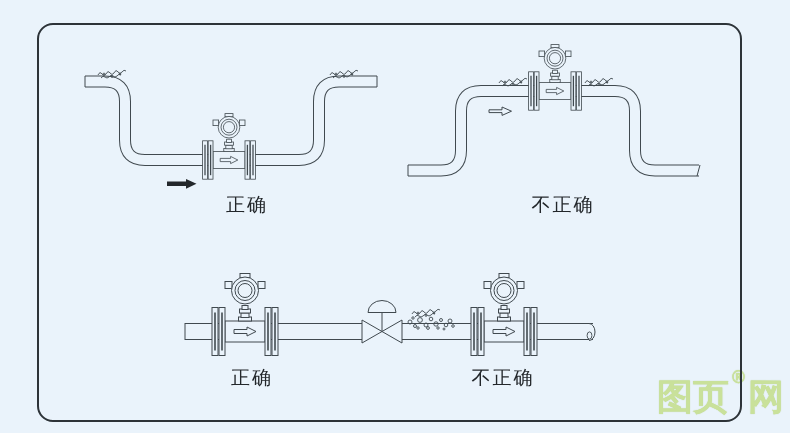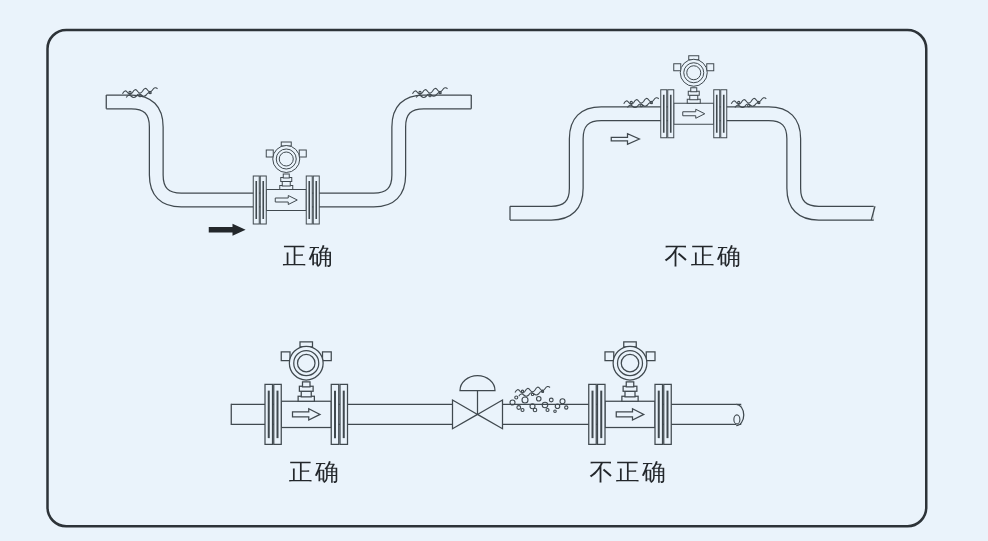--- a/index.html
+++ b/index.html
@@ -163,15 +163,18 @@
 
     <use href="#fm" transform="translate(245,331.5)"></use>
     <use href="#fm" transform="translate(504,331.5)"></use>
   </svg>
 
   <div class="lbl" style="left:247px; top:192px;">正确</div>
   <div class="lbl" style="left:563px; top:192px;">不正确</div>
   <div class="lbl" style="left:252px; top:365px;">正确</div>
   <div class="lbl" style="left:503px; top:365px;">不正确</div>
 
+  <div class="watermark">
+    <span>图页</span><span class="reg">®</span><span>网</span>
+  </div>
 
   <div class="frame"></div>
 </div>
 
 </body></html>

